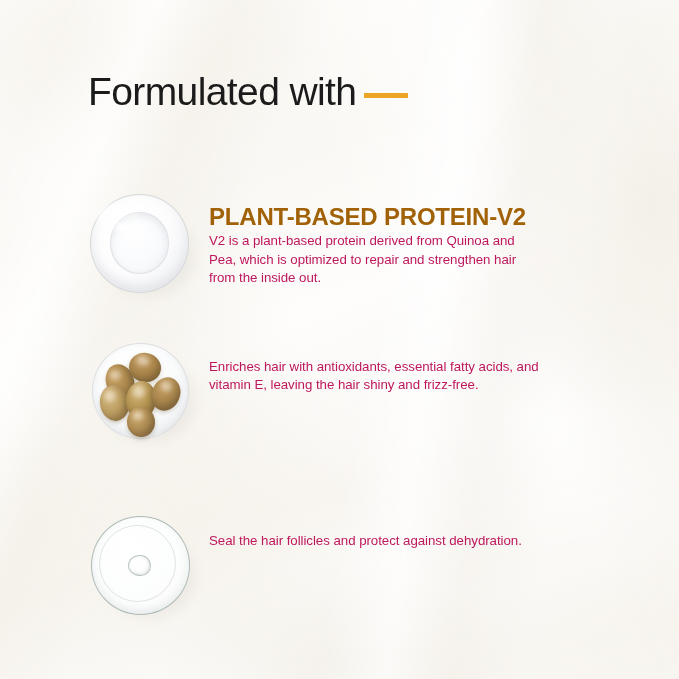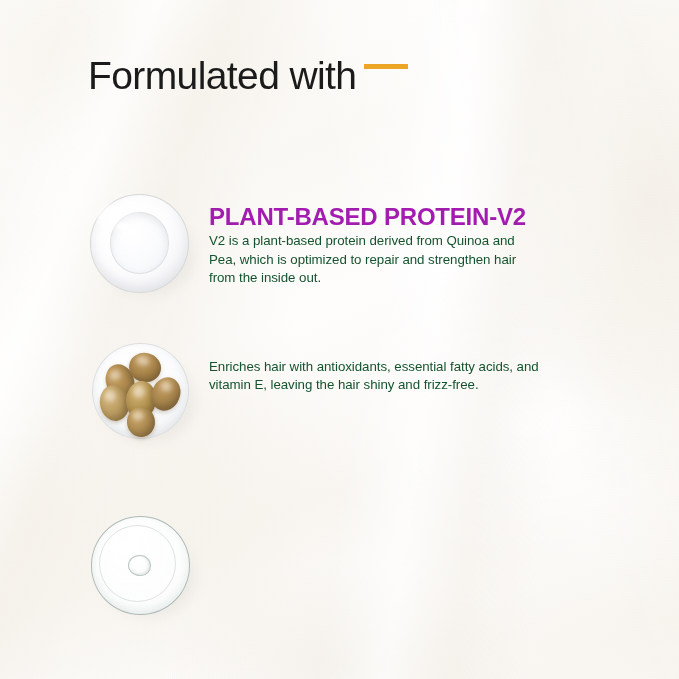--- a/index.html
+++ b/index.html
@@ -41,22 +41,22 @@
       linear-gradient(112deg, rgba(255,255,255,0) 14%, rgba(255,255,255,0.75) 22%, rgba(240,235,226,0.30) 29%, rgba(255,255,255,0) 37%),
       linear-gradient(98deg,  rgba(255,255,255,0) 52%, rgba(255,255,255,0.6) 60%, rgba(238,233,223,0.26) 67%, rgba(255,255,255,0) 75%),
       linear-gradient(72deg,  rgba(255,255,255,0) 68%, rgba(246,243,236,0.45) 78%, rgba(255,255,255,0) 88%);
     filter: blur(5px);
   }
 
   #page { position:absolute; inset:0; }
 
   
   .headline {
-    position:absolute; left:88px; top:56px;
-    display:flex; gap:8px;
+    position:absolute; left:88px; top:72px;
+    display:flex; align-items:center; gap:8px;
   }
   .headline-text {
     font-size:39px; font-weight:400; color:#1b1b1b;
     letter-spacing:-0.6px; line-height:1;
     white-space:nowrap;
   }
   .headline-dash {
     width:44px; height:5px; background:#eda526;
     margin-top:8px; border-radius:0.5px;
   }
@@ -68,26 +68,26 @@
   .row-3 { top:512px; }
 
   .thumb { position:absolute; left:88px; top:0; width:112px; height:112px; }
   .copy  { position:absolute; left:209px; width:372px; }
 
   .row-1 .copy { top:14px; }
   .row-2 .copy { top:22px; }
   .row-3 .copy { top:20px; }
 
   .ing-title {
-    font-size:24px; font-weight:700; color:#a21caf;
+    font-size:24px; font-weight:700; color:#a16207;
     letter-spacing:-0.2px; line-height:1.06;
     white-space:nowrap; margin-bottom:3px;
   }
   .ing-desc {
-    font-size:13.3px; font-weight:400; color:#14532d;
+    font-size:13.3px; font-weight:400; color:#be185d;
     line-height:1.36; letter-spacing:-0.05px;
     white-space:pre-line;
   }
   .row-3 .copy { width:420px; }
   .row-2 .copy { width:400px; }
 
   
   .dish { position:absolute; inset:0; }
   .dish-shadow {
     position:absolute; left:9%; top:16%; width:88%; height:80%;
@@ -239,16 +239,17 @@
       <div class="dish">
         <div class="dish-shadow"></div>
         <div class="d3-outer">
           <div class="d3-ring"></div>
         </div>
         <div class="d3-drop"></div>
         <div class="d3-drop-spec"></div>
       </div>
     </div>
     <div class="copy">
+      <div class="ing-desc">Seal the hair follicles and protect against dehydration.</div>
     </div>
   </div>
 
 </div>
 
 </body></html>

